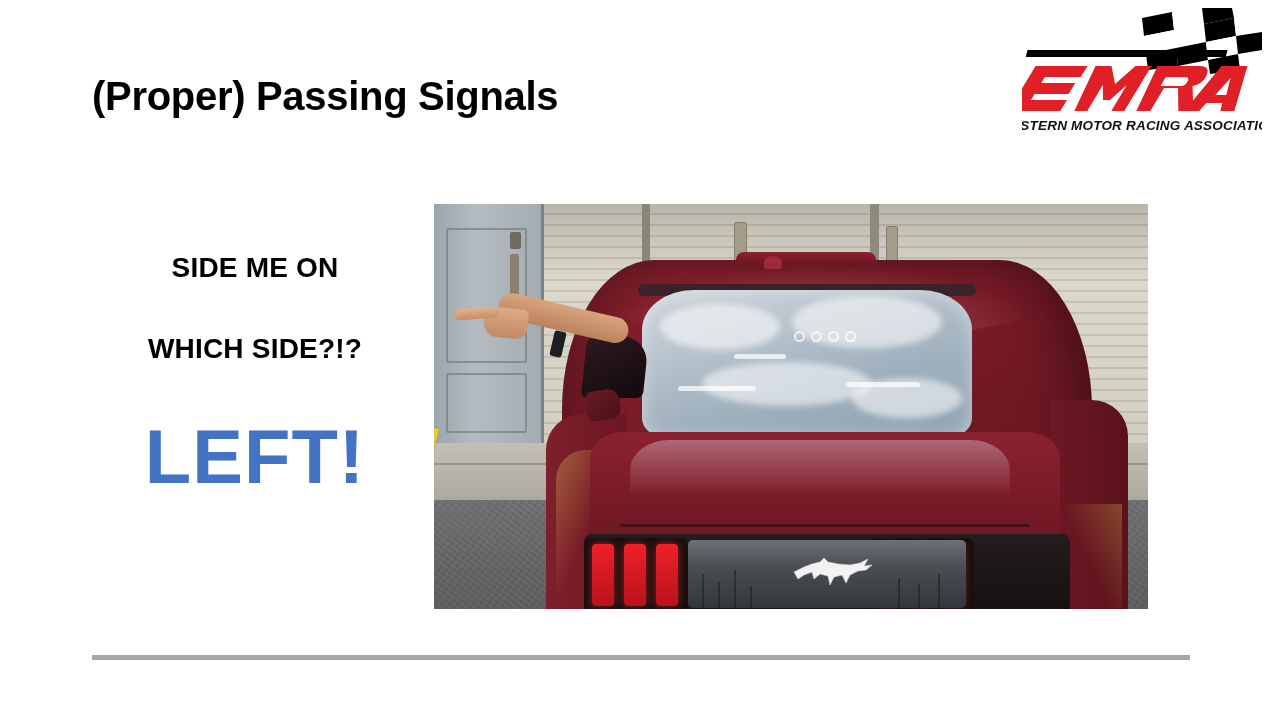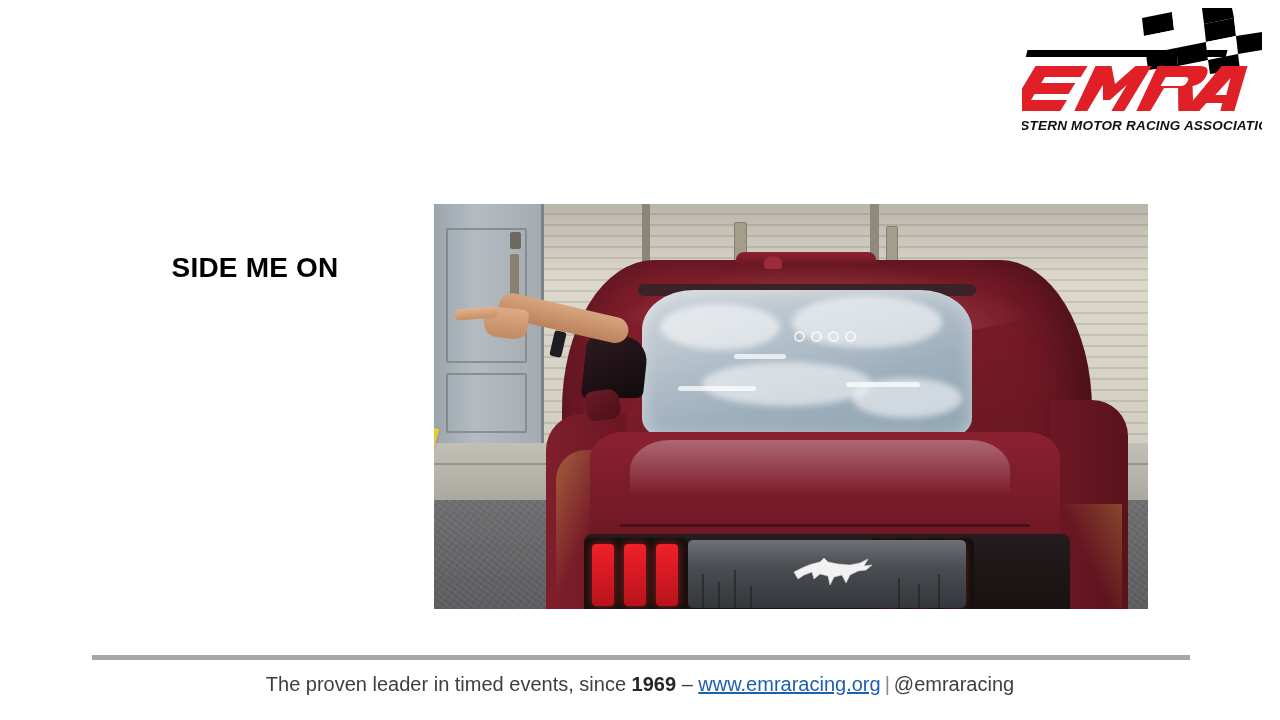--- a/index.html
+++ b/index.html
@@ -354,23 +354,26 @@
         <path d="M150,58 h42 q12,0 9,11 q-2,7 -11,9 l7,25 h-15 l-6,-23 h-14 l-8,23 h-14 z
                  m11,11 l-3,9 h20 q5,0 6,-5 q1,-4 -4,-4 z"></path>
 
         <path d="M214,58 h26 l-2,45 h-14 l0,-8 h-16 l-5,8 h-15 z m12,12 l-11,17 h11 z"></path>
       </g>
 
       <text x="118" y="122" font-family="Liberation Sans, sans-serif" font-size="13.5" font-weight="bold" font-style="italic" text-anchor="middle" fill="#111" letter-spacing="0.2">EASTERN MOTOR RACING ASSOCIATION</text>
     </svg>
   </div>
 
+  <h1 id="title">(Proper) Passing Signals</h1>
 
   <div id="left-col">
     <div class="lead-line">SIDE ME ON</div>
+    <div id="which-side">WHICH SIDE?!?</div>
+    <div id="answer" style="color:#4472C4">LEFT!</div>
   </div>
 
   <div id="photo">
     <div id="photo-scene">
 
       <div class="wall"></div>
       <div class="wall-shadow"></div>
       <div class="door-entry">
         <div class="door-lock"></div>
         <div class="door-handle"></div>
@@ -466,17 +469,14 @@
         <div class="arm"></div>
         <div class="watch"></div>
         <div class="hand"></div>
         <div class="finger"></div>
       </div>
 
     </div>
   </div>
 
   <div id="footer-rule" style="background: rgb(166, 166, 166);"></div>
-  <div id="footer">
-    <span>The proven leader in timed events, since </span><b>1969</b><span> – </span><a href="#" style="color: rgb(31, 95, 176);">www.emraracing.org</a><span class="sep">|</span><span>@emraracing</span>
-  </div>
 
 </div>
 
 </body></html>

